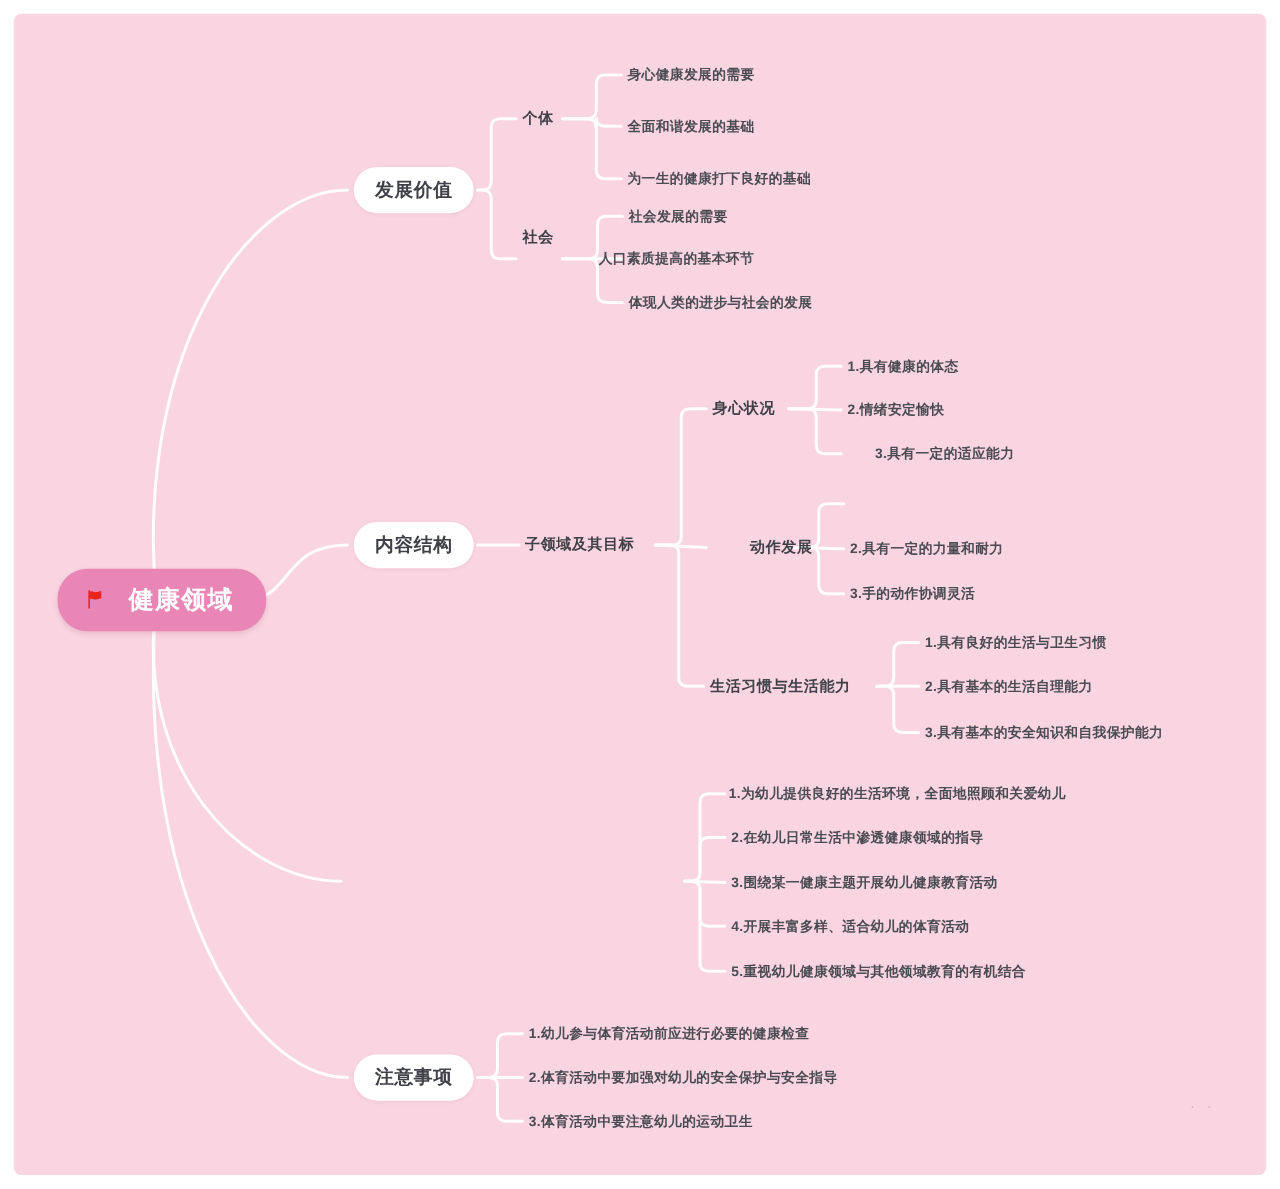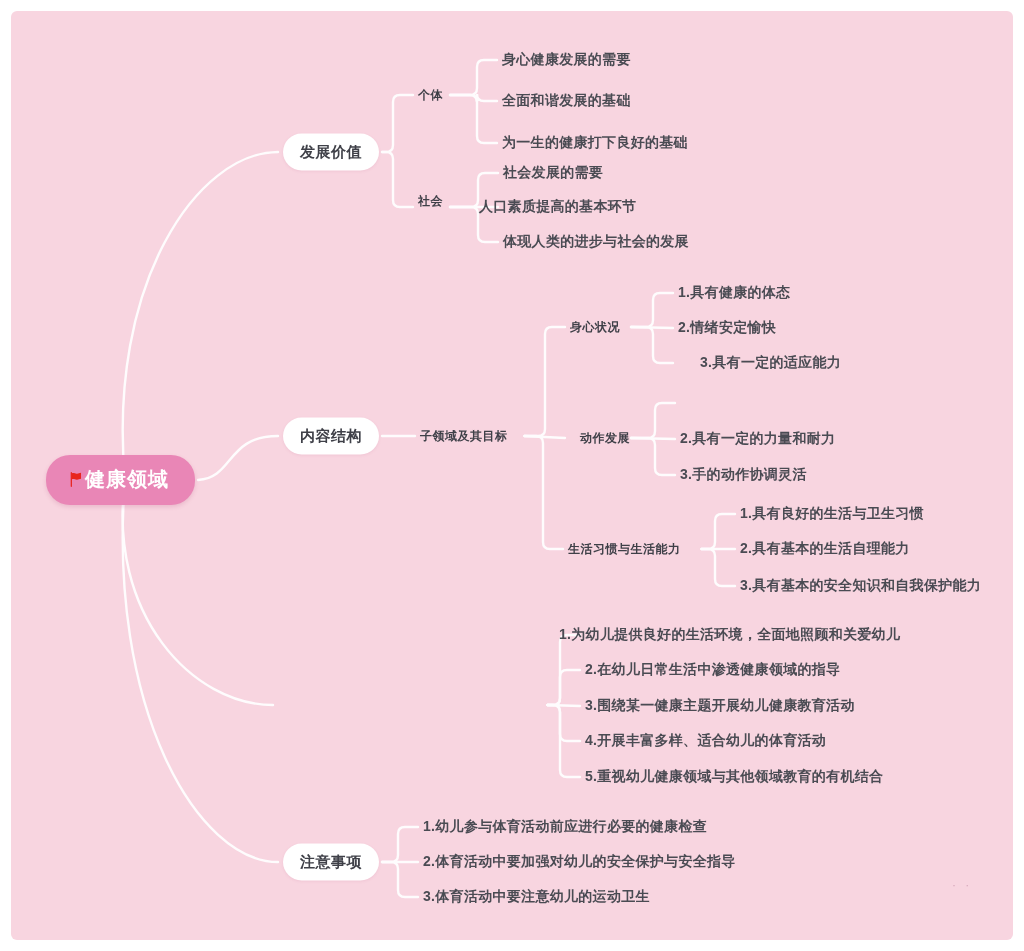--- a/index.html
+++ b/index.html
@@ -24,38 +24,38 @@
   #canvas-bg{
     position:absolute;left:11px;top:11px;right:11px;bottom:11px;
     background:var(--canvas-bg);border-radius:6px;
   }
   #edges{position:absolute;left:0;top:0;z-index:1;pointer-events:none;}
   .node{
     position:absolute;z-index:2;transform:translateY(-50%);
     white-space:nowrap;cursor:default;
   }
   .node.root-pill{
-    display:inline-flex;align-items:center;gap:0;
+    display:inline-flex;align-items:center;gap:18px;
     background:var(--root-fill);color:var(--root-text);
     font-size:20px;font-weight:bold;letter-spacing:1px;
     padding:11px 26px 12px 22px;border-radius:24px;
     box-shadow:0 2px 4px rgba(170,60,110,.18);
   }
   .node.pill{
     display:inline-block;background:var(--pill-fill);color:var(--pill-text);
     font-size:15px;font-weight:bold;letter-spacing:.5px;
     padding:9px 17px;border-radius:19px;
     box-shadow:0 1px 3px rgba(190,90,130,.12);
     text-align:center;
   }
   .node.label{
     font-size:12px;font-weight:bold;color:var(--label-text);letter-spacing:.5px;
   }
   .node.leaf{
-    font-size:14px;font-weight:bold;color:var(--leaf-text);letter-spacing:.3px;
+    font-size:11px;font-weight:bold;color:var(--leaf-text);letter-spacing:.3px;
   }
   .flag-icon{width:17px;height:17px;flex:0 0 auto;}
   #watermark{
     position:absolute;left:952px;top:878px;z-index:2;
     font-size:12px;color:rgba(185,130,155,.55);letter-spacing:3px;
   }
 </style>
 </head>
 <body>
 
@@ -103,42 +103,42 @@
       <path d="M4.7 2.4v19.2" stroke="var(--flag-red)" stroke-width="1.8" stroke-linecap="round" fill="none"></path>
     </svg>
     <span>健康领域</span>
   </div>
 
   <div class="node pill" id="b0" style="left:283px;top:152px">发展价值</div>
   <div class="node pill" id="b1" style="left:283px;top:436px">内容结构</div>
   <div class="node pill" id="b3" style="left:283px;top:862px">注意事项</div>
 
   <div class="node label" id="c0_0" style="left:418px;top:95px">个体</div>
-  <div class="node label" id="c0_1" style="left:418px;top:201px">社会</div>
+  <div class="node label" id="c0_1" style="left:418px;top:190px">社会</div>
   <div class="node leaf" id="d0_0_0" style="left:502px;top:60px">身心健康发展的需要</div>
   <div class="node leaf" id="d0_0_1" style="left:502px;top:101px">全面和谐发展的基础</div>
   <div class="node leaf" id="d0_0_2" style="left:502px;top:143px">为一生的健康打下良好的基础</div>
   <div class="node leaf" id="d0_1_0" style="left:503px;top:173px">社会发展的需要</div>
   <div class="node leaf" id="d0_1_1" style="left:479px;top:207px">人口素质提高的基本环节</div>
   <div class="node leaf" id="d0_1_2" style="left:503px;top:242px">体现人类的进步与社会的发展</div>
 
   <div class="node label" id="c1_0" style="left:420px;top:436px">子领域及其目标</div>
   <div class="node label" id="c1_0_0" style="left:570px;top:327px">身心状况</div>
-  <div class="node label" id="c1_0_1" style="left:580px;top:438px">动作发展</div>
+  <div class="node label" id="c1_0_1" style="left:600px;top:438px">动作发展</div>
   <div class="node label" id="c1_0_2" style="left:568px;top:549px">生活习惯与生活能力</div>
   <div class="node leaf" id="e0_0" style="left:678px;top:293px">1.具有健康的体态</div>
   <div class="node leaf" id="e0_1" style="left:678px;top:328px">2.情绪安定愉快</div>
   <div class="node leaf" id="e0_2" style="left:700px;top:363px">3.具有一定的适应能力</div>
   <div class="node leaf" id="e1_1" style="left:680px;top:439px">2.具有一定的力量和耐力</div>
   <div class="node leaf" id="e1_2" style="left:680px;top:475px">3.手的动作协调灵活</div>
   <div class="node leaf" id="e2_0" style="left:740px;top:514px">1.具有良好的生活与卫生习惯</div>
   <div class="node leaf" id="e2_1" style="left:740px;top:549px">2.具有基本的生活自理能力</div>
   <div class="node leaf" id="e2_2" style="left:740px;top:586px">3.具有基本的安全知识和自我保护能力</div>
 
-  <div class="node leaf" id="f2_0" style="left:559px;top:635px">1.为幼儿提供良好的生活环境，全面地照顾和关爱幼儿</div>
+  <div class="node leaf" id="f2_0" style="left:583px;top:635px">1.为幼儿提供良好的生活环境，全面地照顾和关爱幼儿</div>
   <div class="node leaf" id="f2_1" style="left:585px;top:670px">2.在幼儿日常生活中渗透健康领域的指导</div>
   <div class="node leaf" id="f2_2" style="left:585px;top:706px">3.围绕某一健康主题开展幼儿健康教育活动</div>
   <div class="node leaf" id="f2_3" style="left:585px;top:741px">4.开展丰富多样、适合幼儿的体育活动</div>
   <div class="node leaf" id="f2_4" style="left:585px;top:777px">5.重视幼儿健康领域与其他领域教育的有机结合</div>
 
   <div class="node leaf" id="f3_0" style="left:423px;top:827px">1.幼儿参与体育活动前应进行必要的健康检查</div>
   <div class="node leaf" id="f3_1" style="left:423px;top:862px">2.体育活动中要加强对幼儿的安全保护与安全指导</div>
   <div class="node leaf" id="f3_2" style="left:423px;top:897px">3.体育活动中要注意幼儿的运动卫生</div>
 
   <div id="watermark">· ·</div>

